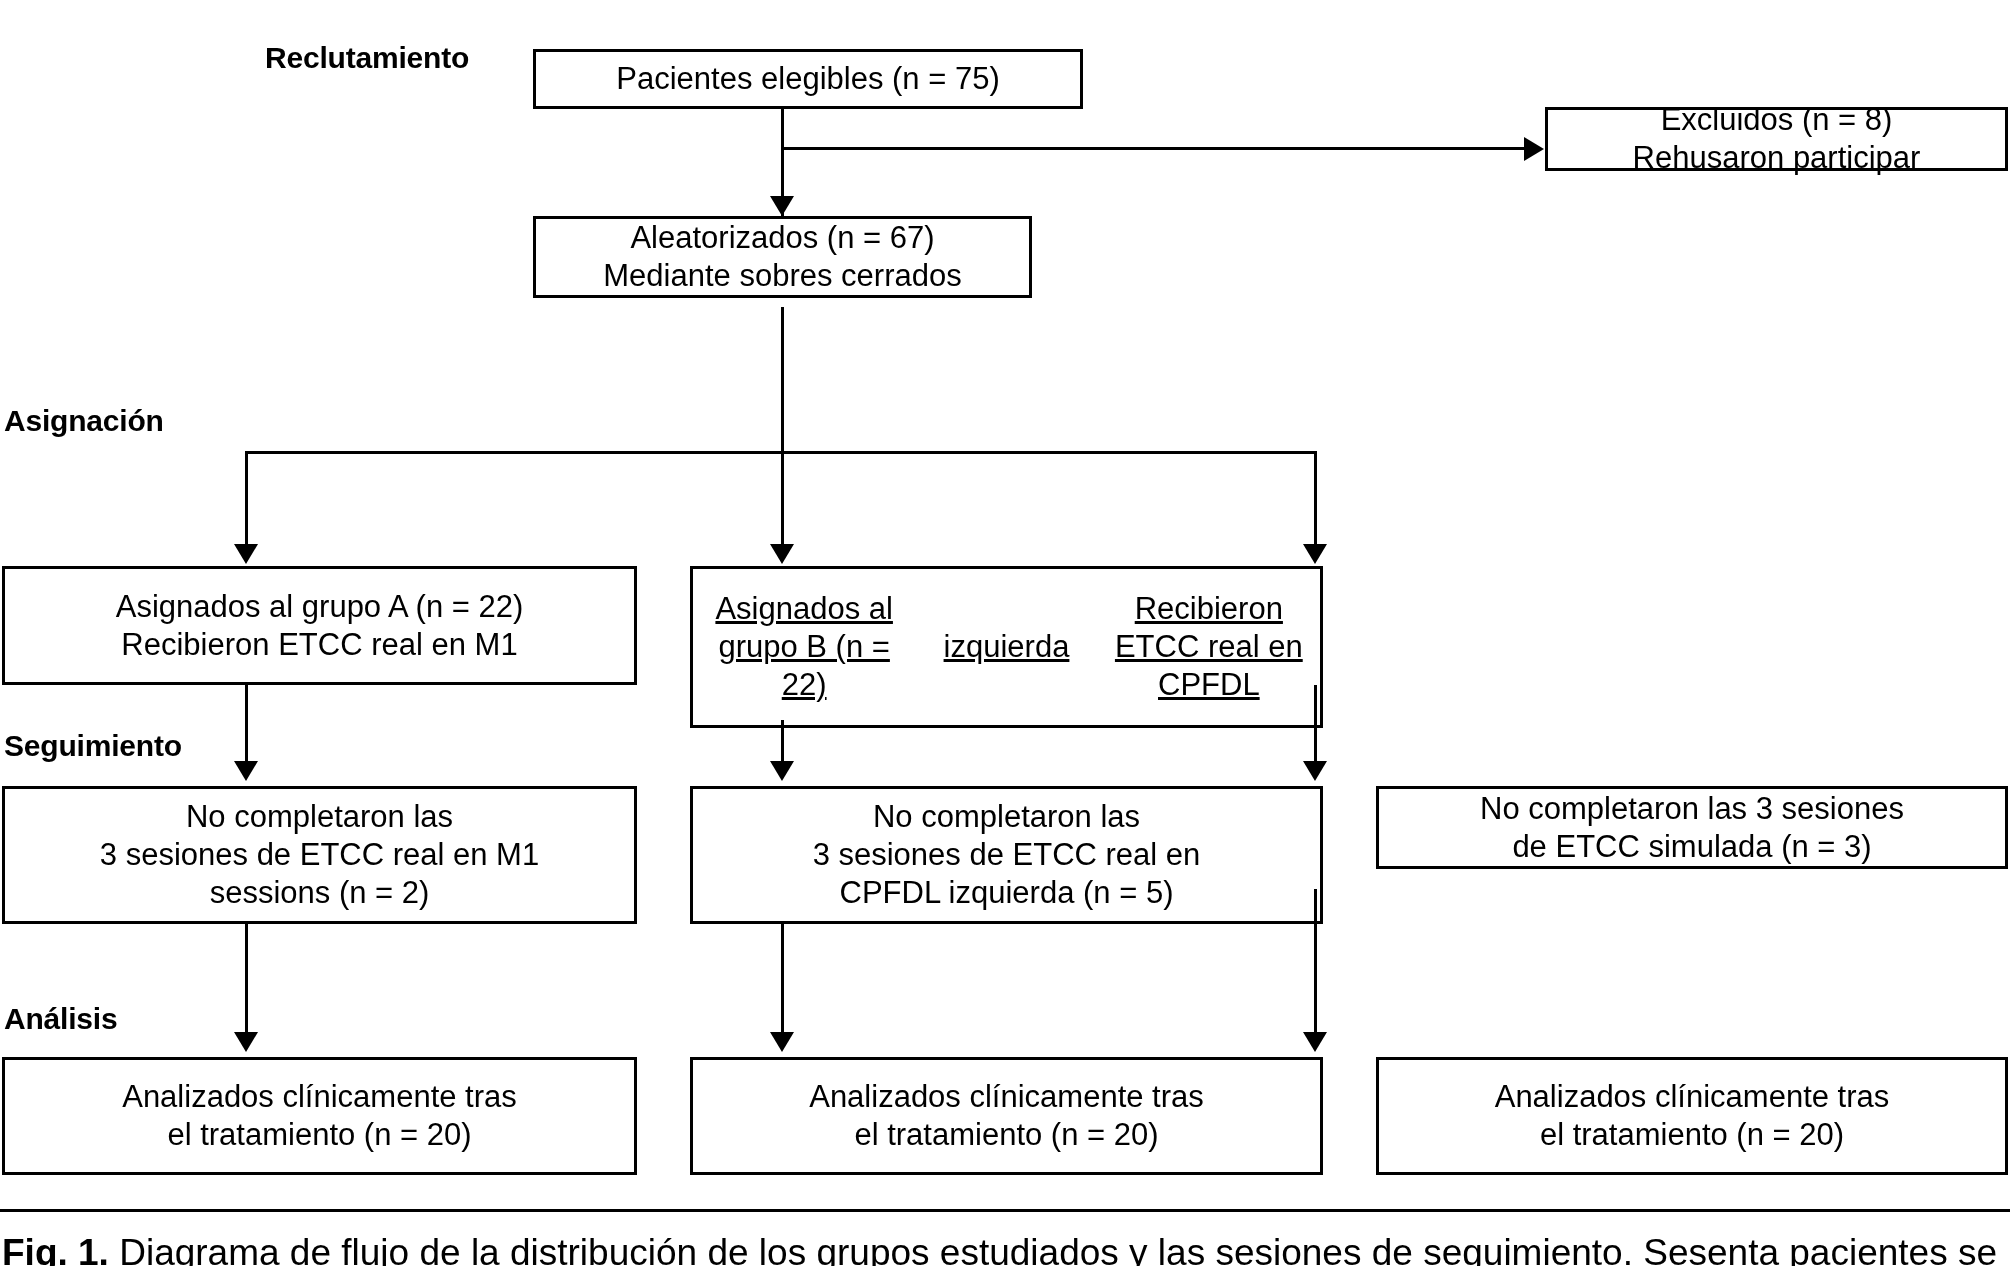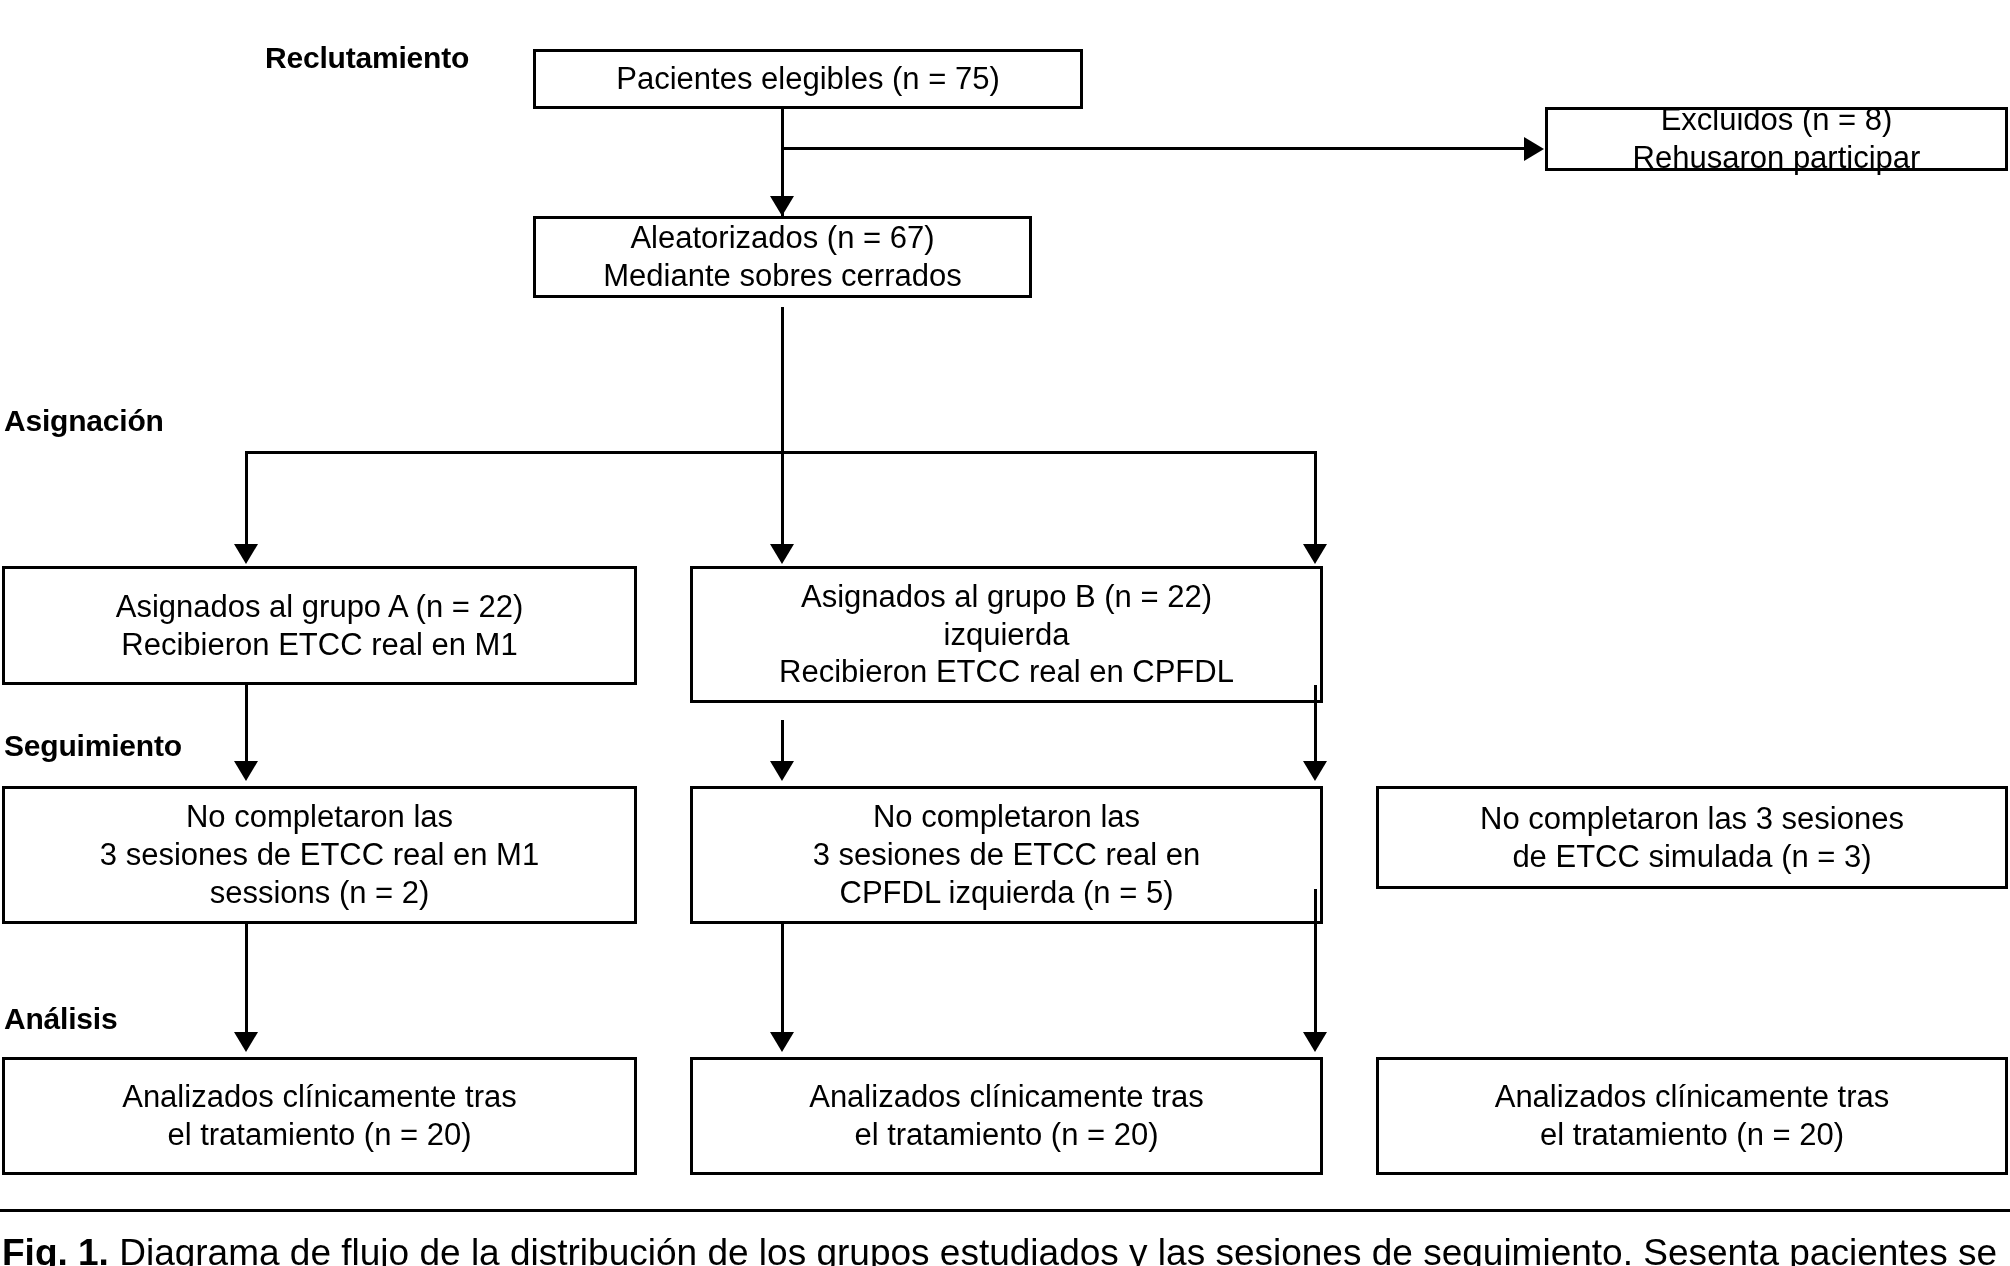--- a/index.html
+++ b/index.html
@@ -102,21 +102,21 @@
   <div class="arrow-down" style="left:770px;top:505px;"></div>
 
   <div class="vline" style="left:1314px;top:412px;height:96px;"></div>
   <div class="arrow-down" style="left:1303px;top:505px;"></div>
 
   <div class="box" style="left:2px;top:527px;width:635px;height:119px;flex-direction:column;">
     <span>Asignados al grupo A (n = 22)</span>
     <span>Recibieron ETCC real en M1</span>
   </div>
 
-  <div class="box" style="left:690px;top:527px;width:633px;height:137px;flex-direction:column;">
+  <div class="box" style="left:690px;top:527px;width:633px;height:162px;flex-direction:row;text-decoration:underline;">
     <span>Asignados al grupo B (n = 22)</span>
     <span>izquierda</span>
     <span>Recibieron ETCC real en CPFDL</span>
   </div>
 
 
   <div class="vline" style="left:245px;top:646px;height:78px;"></div>
   <div class="arrow-down" style="left:234px;top:722px;"></div>
 
   <div class="vline" style="left:781px;top:681px;height:43px;"></div>
@@ -130,21 +130,21 @@
     <span>3 sesiones de ETCC real en M1</span>
     <span>sessions (n = 2)</span>
   </div>
 
   <div class="box" style="left:690px;top:747px;width:633px;height:138px;flex-direction:column;">
     <span>No completaron las</span>
     <span>3 sesiones de ETCC real en</span>
     <span>CPFDL izquierda (n = 5)</span>
   </div>
 
-  <div class="box" style="left:1376px;top:747px;width:632px;height:103px;flex-direction:column;">
+  <div class="box" style="left:1376px;top:747px;width:632px;height:83px;flex-direction:column;">
     <span>No completaron las 3 sesiones</span>
     <span>de ETCC simulada (n = 3)</span>
   </div>
 
   <div class="vline" style="left:245px;top:885px;height:110px;"></div>
   <div class="arrow-down" style="left:234px;top:993px;"></div>
 
   <div class="vline" style="left:781px;top:885px;height:110px;"></div>
   <div class="arrow-down" style="left:770px;top:993px;"></div>
 

